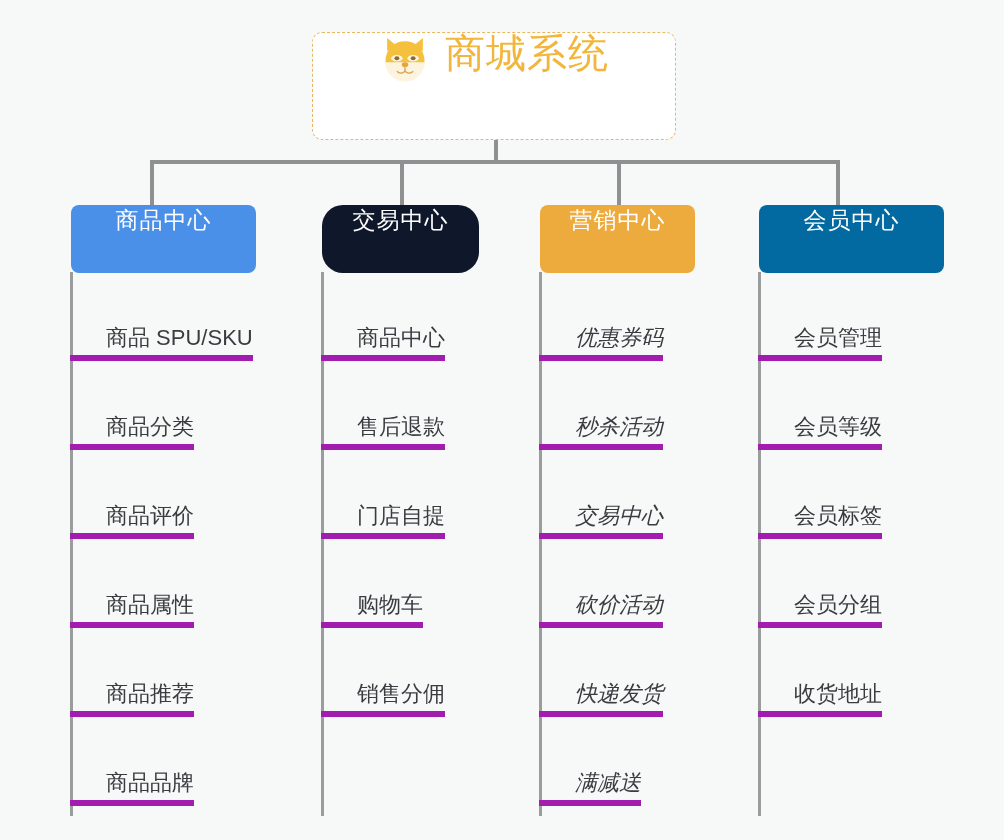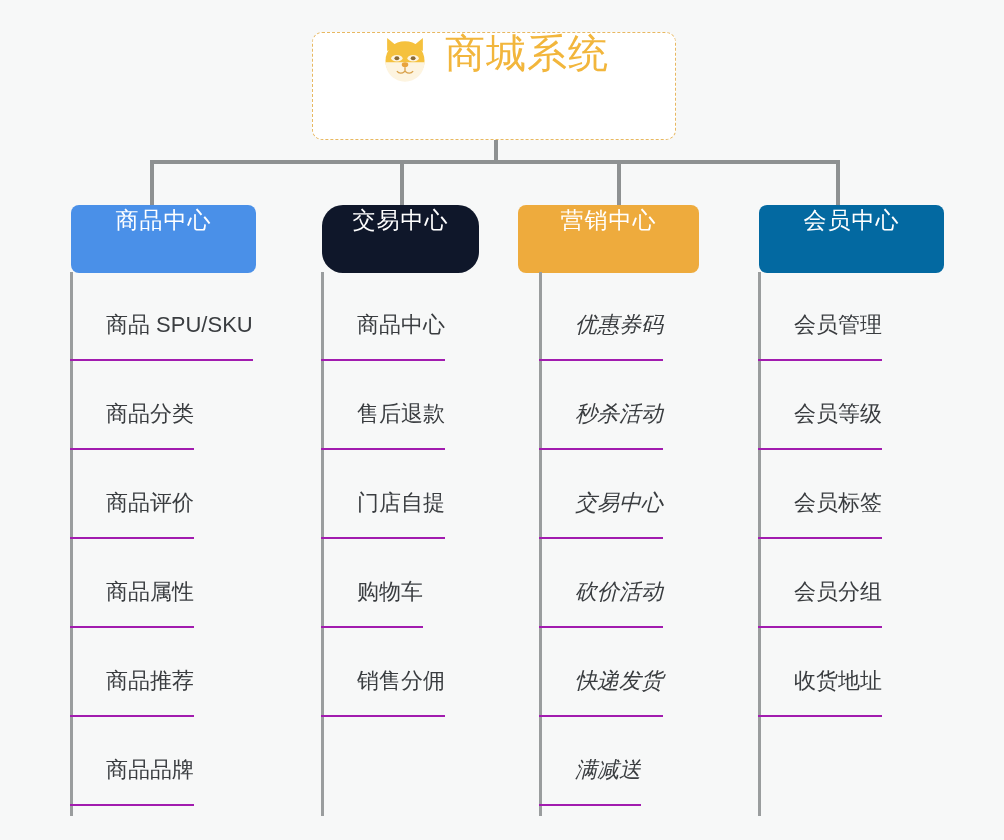--- a/index.html
+++ b/index.html
@@ -93,22 +93,22 @@
     height: 89px;
     display: flex;
     align-items: flex-end;
     padding-left: 36px;
     box-sizing: border-box;
   }
   .item-label {
     font-size: 22px;
     color: #3a3d40;
     line-height: 1.1;
-    padding-bottom: 22px;
-    border-bottom: 2px solid #a21caf;
+    padding-bottom: 5px;
+    border-bottom: 6px solid #a21caf;
     margin-left: -36px;
     padding-left: 36px;
     white-space: nowrap;
   }
 </style>
 </head>
 <body>
 
 <div id="canvas">
 
@@ -138,21 +138,21 @@
   <div class="conn" style="left:400px; top:160px; width:4px; height:45px;"></div>
   <div class="conn" style="left:617px; top:160px; width:4px; height:45px;"></div>
   <div class="conn" style="left:836px; top:160px; width:4px; height:45px;"></div>
 
   <div class="cat-box" style="left:57px; top:205px; width:185px; background:#4a90e8;">
     <span>商品中心</span>
   </div>
   <div class="cat-box" style="left:308px; top:205px; width:157px; background:#0f172a;border-radius:21px;">
     <span>交易中心</span>
   </div>
-  <div class="cat-box" style="left:504px; top:205px; width:181px; background:#eeab3d;font-family:Liberation Mono, monospace;">
+  <div class="cat-box" style="left:526px; top:205px; width:155px; background:#eeab3d;font-family:Liberation Mono, monospace;">
     <span>营销中心</span>
   </div>
   <div class="cat-box" style="left:745px; top:205px; width:185px; background:#0369a1;">
     <span>会员中心</span>
   </div>
 
   <div class="col" style="left:70px;">
     <div class="col-spine"></div>
     <ul class="items">
       <li class="item">

